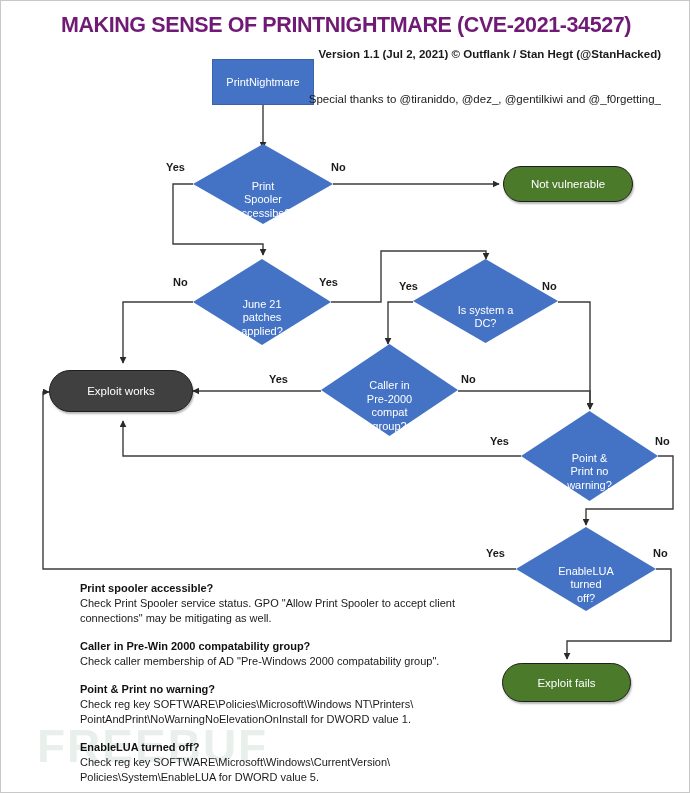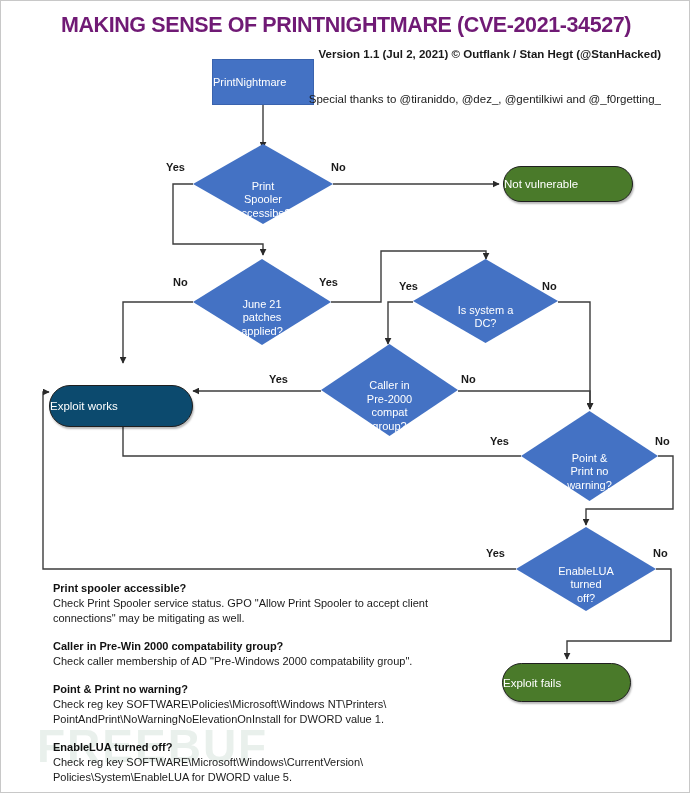--- a/index.html
+++ b/index.html
@@ -72,38 +72,39 @@
     left: 0; top: 0;
     width: 690px; height: 793px;
     z-index: 1;
   }
 
   
   .node {
     position: absolute;
     display: flex;
     align-items: center;
+    justify-content: center;
     text-align: center;
     color: #ffffff;
     z-index: 3;
     box-sizing: border-box;
   }
   .node-rect {
     background: #4472c4;
     border: 1px solid #3a63ae;
     font-size: 11px;
   }
   .node-pill {
     border-radius: 999px;
     font-size: 11.5px;
     border: 1.4px solid #1f1f1f;
     box-shadow: 1px 2px 2px rgba(0,0,0,0.28);
   }
   .node-green { background: #4a7a2a; }
-  .node-red   { background: #0c4a6e; margin-top: 15px; }
+  .node-red   { background: #404040; }
 
   .diamond {
     position: absolute;
     z-index: 3;
   }
   .diamond .shape {
     position: absolute;
     left: 0; top: 0;
     width: 100%; height: 100%;
   }
@@ -134,21 +135,21 @@
   }
 
   
   #legend {
     position: absolute;
     left: 52px;
     top: 580px;
     width: 430px;
     z-index: 5;
   }
-  .legend-block { margin-bottom: 13px; }
+  .legend-block { margin-bottom: 13px; margin-left: 27px; }
   .legend-head {
     font-size: 11px;
     font-weight: bold;
     color: #111111;
     line-height: 15px;
   }
   .legend-body {
     font-size: 11px;
     color: #1a1a1a;
     line-height: 15px;

